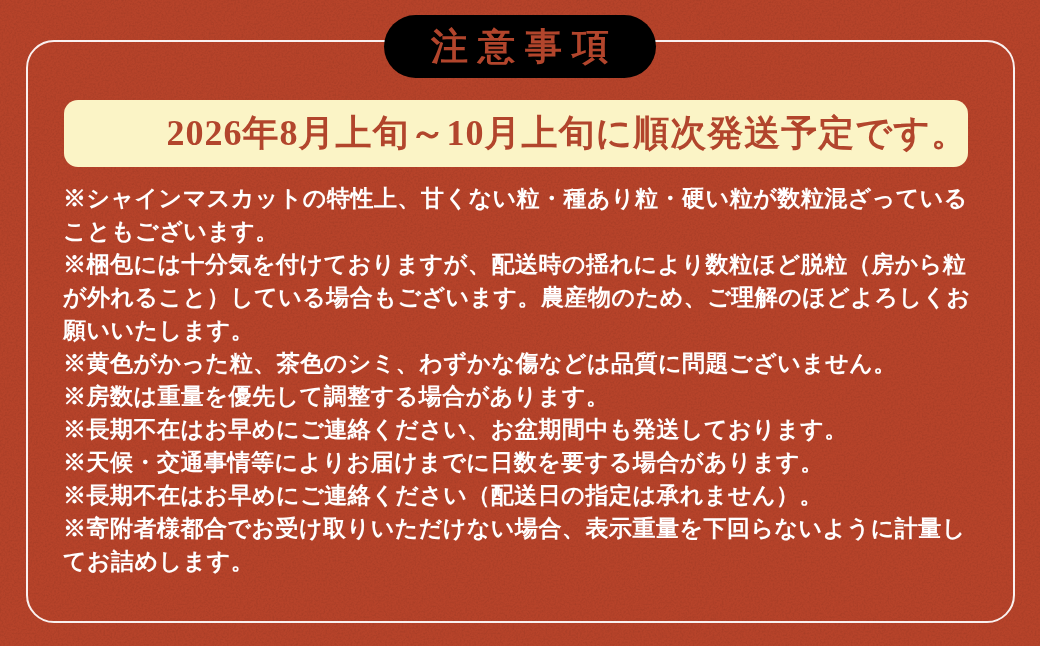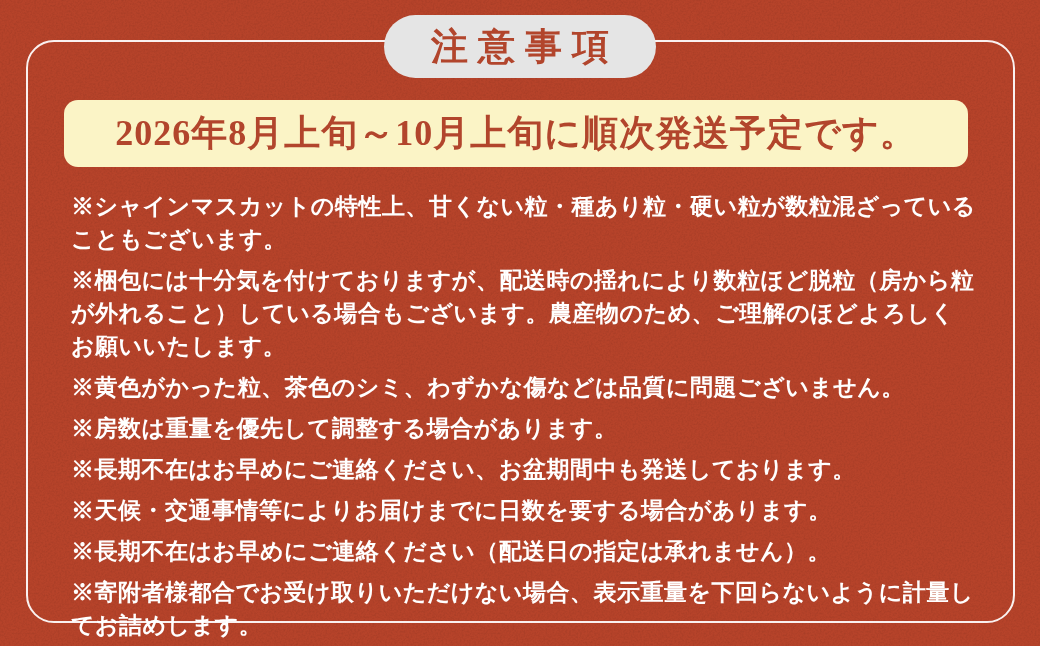--- a/index.html
+++ b/index.html
@@ -43,21 +43,21 @@
     z-index: 1;
   }
   
   .title-pill {
     position: absolute;
     left: 50%;
     transform: translateX(-50%);
     top: 15px;
     width: 272px;
     height: 63px;
-    background: #e5e5e5;
+    background: #000000;
     border-radius: 32px;
     display: flex;
     align-items: center;
     justify-content: center;
     z-index: 2;
   }
   .title-pill .title-text {
     font-family: "Liberation Serif", "DejaVu Serif", serif;
     font-weight: 600;
     font-size: 37px;
@@ -70,41 +70,41 @@
   .banner {
     position: absolute;
     left: 64px;
     top: 100px;
     width: 904px;
     height: 67px;
     background: #fbf4c6;
     border-radius: 14px;
     display: flex;
     align-items: center;
-    justify-content: center;
+    justify-content: flex-end;
     z-index: 2;
   }
   .banner .banner-text {
     font-family: "Liberation Serif", "DejaVu Serif", serif;
     font-weight: 700;
     font-size: 36px;
     color: #b2452c;
     letter-spacing: 1px;
     white-space: nowrap;
   }
   
   .notes {
     position: absolute;
     left: 63px;
     top: 182px;
     width: 921px;
     z-index: 2;
   }
   .notes p {
-    margin: 8px;
+    margin: 0;
     color: #ffffff;
     font-size: 23px;
     line-height: 33px;
     font-weight: bold;
     letter-spacing: 0.5px;
     text-align: left;
   }
 </style>
 </head>
 <body>

